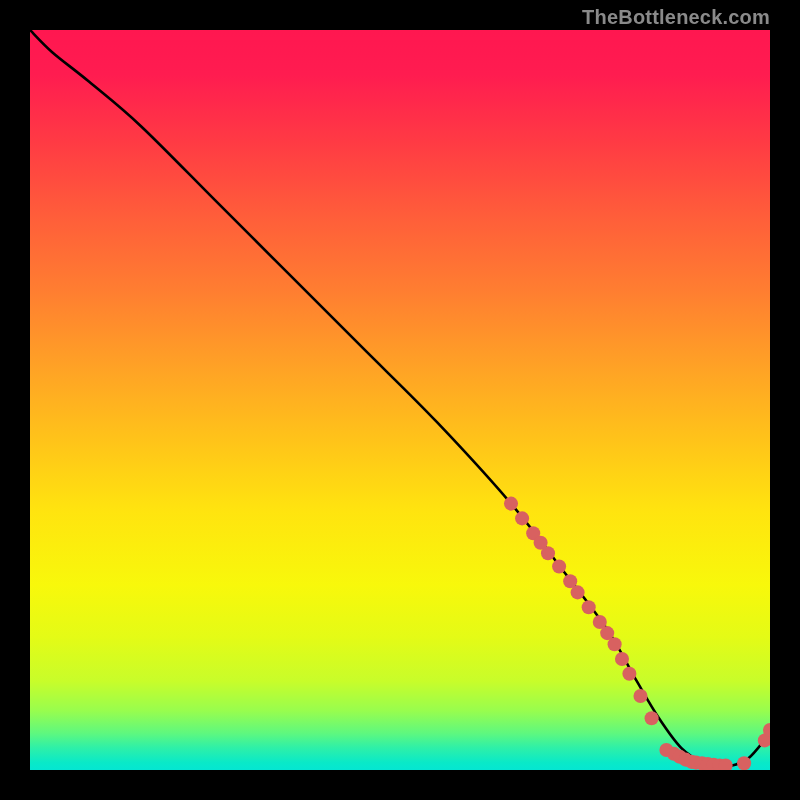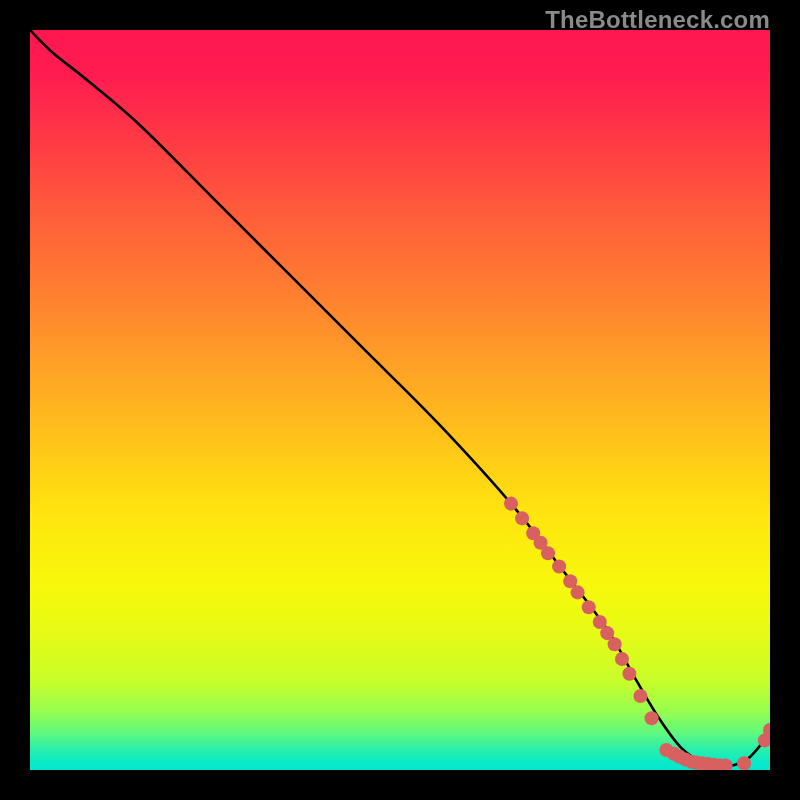--- a/index.html
+++ b/index.html
@@ -56,21 +56,21 @@
     left: 0;
     top: 0;
     width: 100%;
     height: 100%;
   }
   .watermark {
     position: absolute;
     top: 6px;
     right: 30px;
     color: #8a8a8a;
-    font-size: 24px;
+    font-size: 20px;
     font-weight: 600;
     letter-spacing: 0.2px;
     user-select: none;
   }
 </style>
 </head>
 <body>
 
 <div class="stage">
 

